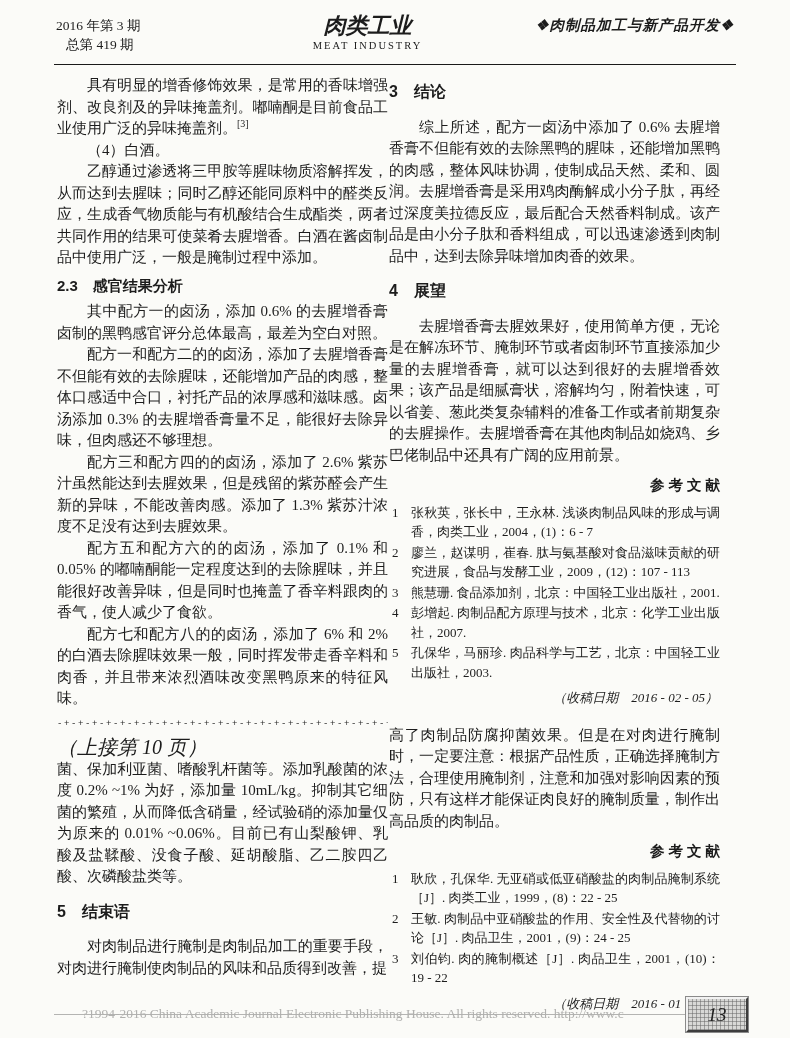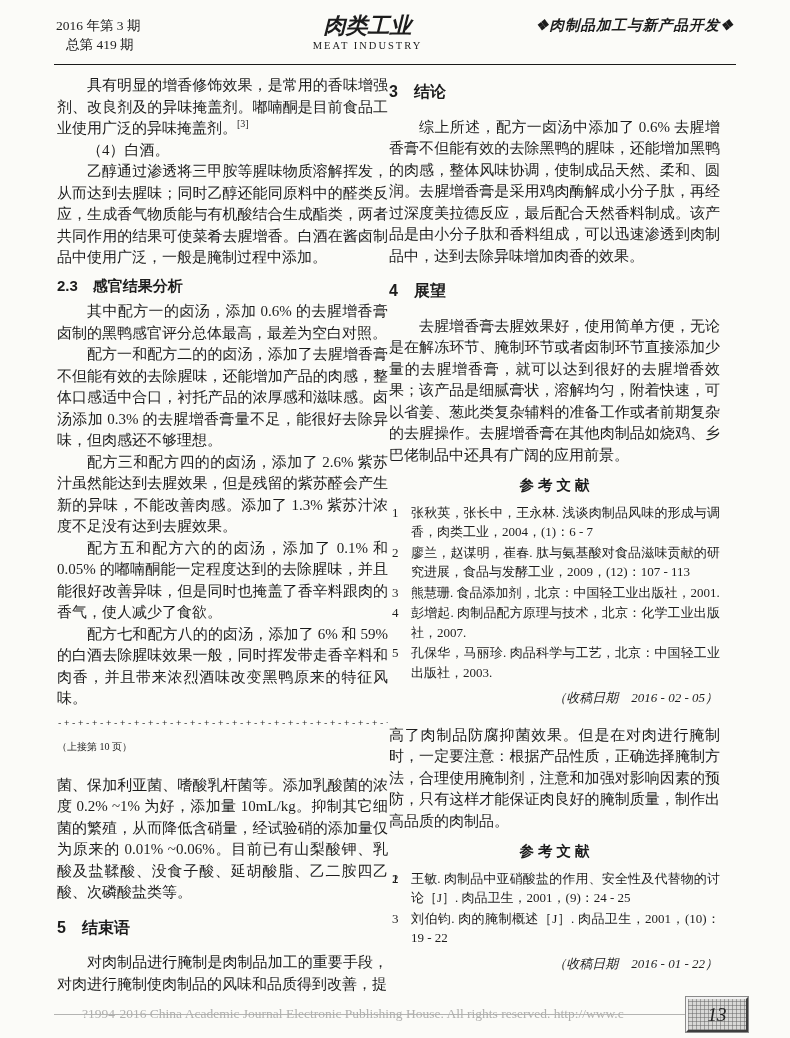--- a/index.html
+++ b/index.html
@@ -54,29 +54,29 @@
   .h-sub{ 
     font-family:"Liberation Sans","DejaVu Sans",sans-serif;
     font-weight:bold;font-size:15px;margin:6px 0 5px 0;
   }
   .h-section{
     font-family:"Liberation Sans","DejaVu Sans",sans-serif;
     font-weight:bold;font-size:16px;margin:13px 0 14px 0;
   }
   .h-refs{
     font-family:"Liberation Sans","DejaVu Sans",sans-serif;
-    font-weight:bold;font-size:14.5px;text-align:center;margin:9px 0 6px 0;
+    font-weight:bold;font-size:14.5px;text-align:right;margin:9px 0 6px 0;
   }
   .plus-divider{
     font-family:"Liberation Mono","DejaVu Sans Mono",monospace;
     font-size:9px;letter-spacing:1.6px;line-height:10px;
     white-space:nowrap;overflow:hidden;
     margin:9px 0 7px 0;color:#2b2b2b;
   }
-  .continued-note{font-size:10px;line-height:22px;margin:0 0 17px 0;}
+  .continued-note{font-size:20px;font-style:italic;line-height:22px;margin:0 0 1px 0;}
   .ref{
     position:relative;
     font-size:13px;line-height:19.5px;
     padding-left:22px;margin:0 0 1px 0;
     text-align:justify;
   }
   .ref-num{position:absolute;left:3px;top:0;}
   .received{
     font-size:13px;font-style:italic;
     text-align:right;margin:5px 2px 0 0;
@@ -126,21 +126,21 @@
 
     <div class="col">
       <p class="indent"><span>具有明显的增香修饰效果，是常用的香味增强剂、改良剂及的异味掩盖剂。嘟喃酮是目前食品工业使用广泛的异味掩盖剂。</span><sup>[3]</sup></p>
       <p class="indent">（4）白酒。</p>
       <p class="indent">乙醇通过渗透将三甲胺等腥味物质溶解挥发，从而达到去腥味；同时乙醇还能同原料中的醛类反应，生成香气物质能与有机酸结合生成酯类，两者共同作用的结果可使菜肴去腥增香。白酒在酱卤制品中使用广泛，一般是腌制过程中添加。</p>
       <div class="h-sub">2.3　感官结果分析</div>
       <p class="indent">其中配方一的卤汤，添加 0.6% 的去腥增香膏卤制的黑鸭感官评分总体最高，最差为空白对照。</p>
       <p class="indent">配方一和配方二的的卤汤，添加了去腥增香膏不但能有效的去除腥味，还能增加产品的肉感，整体口感适中合口，衬托产品的浓厚感和滋味感。卤汤添加 0.3% 的去腥增香膏量不足，能很好去除异味，但肉感还不够理想。</p>
       <p class="indent">配方三和配方四的的卤汤，添加了 2.6% 紫苏汁虽然能达到去腥效果，但是残留的紫苏醛会产生新的异味，不能改善肉感。添加了 1.3% 紫苏汁浓度不足没有达到去腥效果。</p>
       <p class="indent">配方五和配方六的的卤汤，添加了 0.1% 和 0.05% 的嘟喃酮能一定程度达到的去除腥味，并且能很好改善异味，但是同时也掩盖了香辛料跟肉的香气，使人减少了食欲。</p>
-      <p class="indent">配方七和配方八的的卤汤，添加了 6% 和 59% 的白酒去除腥味效果一般，同时挥发带走香辛料和肉香，并且带来浓烈酒味改变黑鸭原来的特征风味。</p>
+      <p class="indent">配方七和配方八的的卤汤，添加了 6% 和 2% 的白酒去除腥味效果一般，同时挥发带走香辛料和肉香，并且带来浓烈酒味改变黑鸭原来的特征风味。</p>
       <div class="plus-divider">-+-+-+-+-+-+-+-+-+-+-+-+-+-+-+-+-+-+-+-+-+-+-+-+-+-+-+-+-+-+-+-+-+-+-+-+-+-+-+-+-+-+-+-+-+-+-+-+-+-+-+-+-+-+-+-+-+-+-+-+-</div>
       <div class="continued-note">（上接第 10 页）</div>
       <p>菌、保加利亚菌、嗜酸乳杆菌等。添加乳酸菌的浓度 0.2% ~1% 为好，添加量 10mL/kg。抑制其它细菌的繁殖，从而降低含硝量，经试验硝的添加量仅为原来的 0.01% ~0.06%。目前已有山梨酸钾、乳酸及盐鞣酸、没食子酸、延胡酸脂、乙二胺四乙酸、次磷酸盐类等。</p>
       <div class="h-section">5　结束语</div>
       <p class="indent">对肉制品进行腌制是肉制品加工的重要手段，对肉进行腌制使肉制品的风味和品质得到改善，提</p>
     </div>
 
     <div class="col">
       <div class="h-section" style="margin-top:6px">3　结论</div>
       <p class="indent">综上所述，配方一卤汤中添加了 0.6% 去腥增香膏不但能有效的去除黑鸭的腥味，还能增加黑鸭的肉感，整体风味协调，使制成品天然、柔和、圆润。去腥增香膏是采用鸡肉酶解成小分子肽，再经过深度美拉德反应，最后配合天然香料制成。该产品是由小分子肽和香料组成，可以迅速渗透到肉制品中，达到去除异味增加肉香的效果。</p>
@@ -152,21 +152,21 @@
       <div class="ref"><span class="ref-num">2</span><span>廖兰，赵谋明，崔春. 肽与氨基酸对食品滋味贡献的研究进展，食品与发酵工业，2009，(12)：107 - 113</span></div>
       <div class="ref"><span class="ref-num">3</span><span>熊慧珊. 食品添加剂，北京：中国轻工业出版社，2001.</span></div>
       <div class="ref"><span class="ref-num">4</span><span>彭增起. 肉制品配方原理与技术，北京：化学工业出版社，2007.</span></div>
       <div class="ref"><span class="ref-num">5</span><span>孔保华，马丽珍. 肉品科学与工艺，北京：中国轻工业出版社，2003.</span></div>
       <div class="received">（收稿日期　2016 - 02 - 05）</div>
 
       <div class="col-gap"></div>
       <p>高了肉制品防腐抑菌效果。但是在对肉进行腌制时，一定要注意：根据产品性质，正确选择腌制方法，合理使用腌制剂，注意和加强对影响因素的预防，只有这样才能保证肉良好的腌制质量，制作出高品质的肉制品。</p>
 
       <div class="h-refs">参 考 文 献</div>
-      <div class="ref"><span class="ref-num">1</span></div>
+      <div class="ref"><span class="ref-num">1</span><span>耿欣，孔保华. 无亚硝或低亚硝酸盐的肉制品腌制系统［J］. 肉类工业，1999，(8)：22 - 25</span></div>
       <div class="ref"><span class="ref-num">2</span><span>王敏. 肉制品中亚硝酸盐的作用、安全性及代替物的讨论［J］. 肉品卫生，2001，(9)：24 - 25</span></div>
       <div class="ref"><span class="ref-num">3</span><span>刘伯钧. 肉的腌制概述［J］. 肉品卫生，2001，(10)：19 - 22</span></div>
       <div class="received">（收稿日期　2016 - 01 - 22）</div>
     </div>
   </div>
 
   <div class="watermark">?1994-2016 China Academic Journal Electronic Publishing House. All rights reserved.    http://www.c</div>
   <div class="page-num-box">
     <span>13</span>
   </div>

